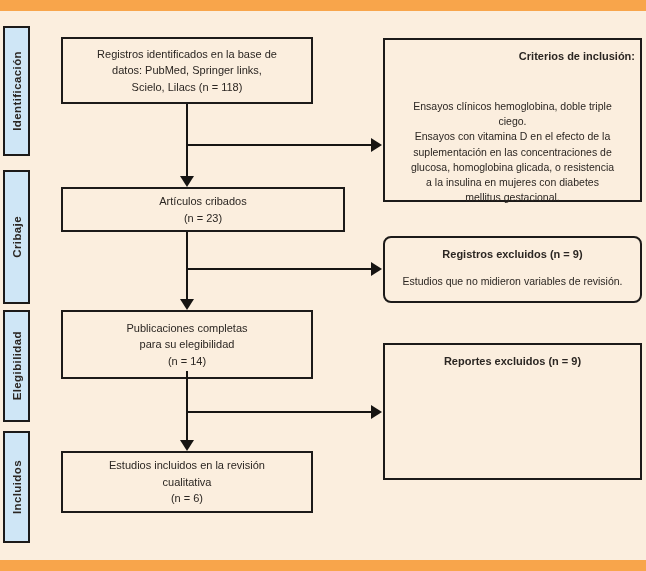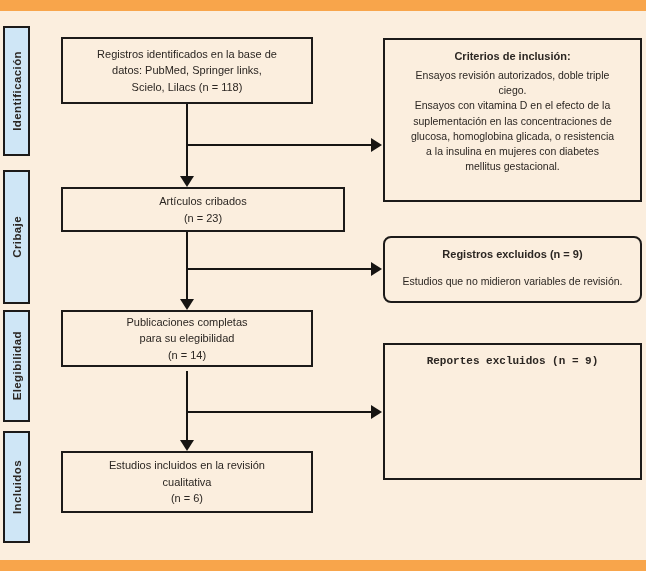--- a/index.html
+++ b/index.html
@@ -29,36 +29,36 @@
 
   .fbox {
     position:absolute; border:2px solid #1C1A19;
     display:flex; align-items:center; justify-content:center;
     text-align:center; font-size:11px; line-height:1.5;
     padding:8px 6px;
   }
   .fbox .txt { white-space:pre-line; }
   .fb-1 { left:61px; top:37px;  width:252px; height:67px; }
   .fb-2 { left:61px; top:187px; width:284px; height:45px; }
-  .fb-3 { left:61px; top:310px; width:252px; height:57px; }
+  .fb-3 { left:61px; top:310px; width:252px; height:69px; }
   .fb-4 { left:61px; top:451px; width:252px; height:62px; }
 
   .sbox {
     position:absolute; left:383px; width:259px;
     border:2px solid #1C1A19; text-align:center;
     font-size:10.5px; line-height:1.45; padding:9px 5px 6px 5px;
   }
   .sbox .title { font-weight:bold; font-size:11px; }
   .sbox .body  { white-space:pre-line; }
   .sb-a { top:38px;  height:164px; }
-  .sb-a .title { margin-bottom:3px; }
+  .sb-a .title { margin-bottom:34px;text-align:right; }
   .sb-b { top:236px; height:67px;border-radius:8px; }
   .sb-b .title { margin-bottom:11px; }
   .sb-c { top:343px; height:137px; }
-  .sb-c .title { margin-bottom:24px;font-family:Liberation Mono, monospace; }
+  .sb-c .title { margin-bottom:24px; }
 
   .vline { position:absolute; width:2px; background:#161412; }
   .hline { position:absolute; height:2px; background:#161412; }
   .arr-down {
     position:absolute; width:0; height:0;
     border-left:7px solid transparent; border-right:7px solid transparent;
     border-top:11px solid #161412;
   }
   .arr-right {
     position:absolute; width:0; height:0;
@@ -108,21 +108,21 @@
 (n = 14)</span>
   </div>
   <div class="fbox fb-4">
     <span class="txt">Estudios incluidos en la revisión
 cualitativa
 (n = 6)</span>
   </div>
 
   <div class="sbox sb-a">
     <div class="title">Criterios de inclusión:</div>
-    <div class="body">Ensayos revisión autorizados, doble triple
+    <div class="body">Ensayos clínicos hemoglobina, doble triple
 ciego.
 Ensayos con vitamina D en el efecto de la
 suplementación en las concentraciones de
 glucosa, homoglobina glicada, o resistencia
 a la insulina en mujeres con diabetes
 mellitus gestacional.</div>
   </div>
   <div class="sbox sb-b">
     <div class="title">Registros excluidos (n = 9)</div>
     <div class="body">Estudios que no midieron variables de revisión.</div>

